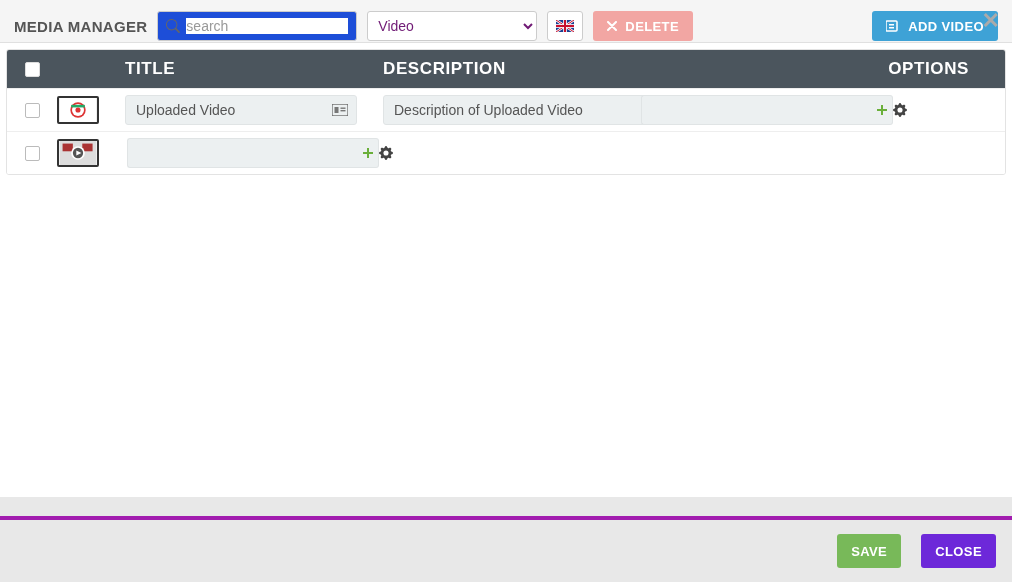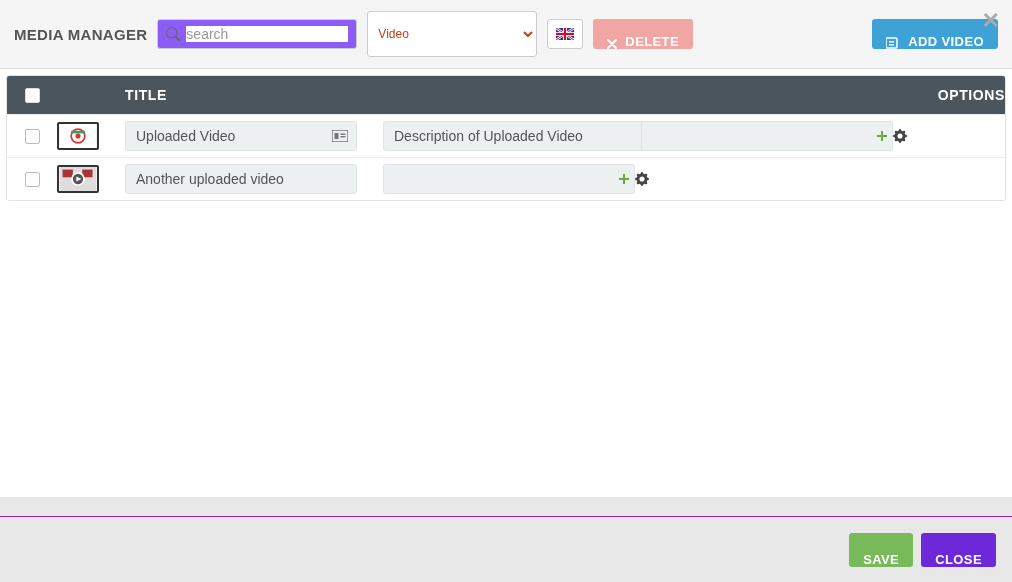--- a/index.html
+++ b/index.html
@@ -17,62 +17,62 @@
       top: 0; left: 0; right: 0;
       background: #fff;
       min-height: 497px;
       display: flex;
       flex-direction: column;
     }
     .header {
       display: flex;
       align-items: center;
       gap: 10px;
-      padding: 11px 14px 11px 14px;
+      padding: 11px 14px 1px 14px;
       background: #f5f5f5;
       position: relative;
       border-bottom: 1px solid #e0e0e0;
     }
     .header-title {
       font-weight: 700;
       font-size: 15px;
       color: #555;
       letter-spacing: 0.3px;
     }
     .search-wrap {
       display: flex;
       align-items: center;
-      background: #8b5cf6;
+      background: #1d4ed8;
       border: 1px solid #ccc;
       border-radius: 3px;
       height: 30px;
       width: 200px;
       padding: 0 8px;
     }
     .search-wrap .icon { color:#666; margin-right:6px; }
     .search-wrap input {
       border: none; outline: none; font-size: 14px; width: 100%;
       color:#333;
     }
     .search-wrap input::placeholder { color:#999; }
     .type-select {
-      height: 46px; width: 170px; border:1px solid #ccc; border-radius:3px;
-      background:#fff; font-size:12px; padding:0 6px; color:#c2410c;
+      height: 30px; width: 170px; border:1px solid #ccc; border-radius:3px;
+      background:#fff; font-size:14px; padding:0 6px; color:#701a75;
     }
     .flag-box {
       height:30px; width:36px; border:1px solid #ccc; border-radius:3px;
       background:#fff; display:flex; align-items:center; justify-content:center;
     }
     .flag {
       width:18px; height:12px;
     }
     .btn {
       height: 30px; border:none; border-radius:3px; padding:0 14px;
       font-size:13px; font-weight:700; letter-spacing:0.4px;
-      display:inline-flex; align-items:flex-end; gap:8px; cursor:pointer;
+      display:inline-flex; align-items:center; gap:8px; cursor:pointer;
       color:#fff;
     }
     .btn-delete { background:#f2a6a3; }
     .btn-add { background:#3ea2d6; }
     .spacer { flex:1; }
     .close-x {
       position:absolute; top:8px; right:12px; color:#aaa; font-size:22px;
       cursor:pointer; font-weight:700;
     }
     .content {
@@ -81,28 +81,28 @@
     }
     .table-wrap {
       border:1px solid #e3e3e3;
       border-radius:3px;
       overflow:hidden;
     }
     .thead {
       background:#4b555d; color:#fff;
       display:flex; align-items:center;
       height:38px;
-      font-size:14px; font-weight:700; letter-spacing:0.6px;
+      font-size:17px; font-weight:700; letter-spacing:0.6px;
     }
     .col-check { width:50px; display:flex; justify-content:center; }
     .col-thumb { width:60px; }
     .col-title { width:256px; padding-left:8px; }
     .col-desc { width:258px; padding-left:10px; }
     .col-cat { width:262px; padding-left:10px; }
-    .col-opt { flex:1; text-align:right; }
+    .col-opt { flex:1; text-align:right; padding-right:36px; }
     .row {
       display:flex; align-items:center; height:43px;
       border-top:1px solid #eee;
       background:#fff;
     }
     .checkbox {
       width:15px; height:15px; border:1.5px solid #bbb; border-radius:2px; background:#fff;
       display:inline-block; cursor:pointer;
     }
     .thead .checkbox { border-color:#ddd; }
@@ -129,23 +129,23 @@
       border-left:none; border-radius:0 3px 3px 0;
       display:flex; align-items:center; justify-content:center; cursor:pointer;
       color:#6aaf3a;
     }
     .field-cat { border-radius:3px 0 0 3px; border-right:none; }
     .gear { color:#444; cursor:pointer; width:100%; text-align:center; padding-right:0; }
     .col-opt-row { flex:1; display:flex; justify-content:center; padding-right:22px; }
     .footer {
       position:absolute; left:0; right:0; bottom:0;
       height:66px; background:#e8e8e8;
-      border-top:1px solid #a21caf;
+      border-top:4px solid #a21caf;
       display:flex; align-items:center; justify-content:flex-end;
-      gap:8px; padding:0 16px;
+      gap:20px; padding:0 16px;
     }
     .btn-save { background:#78b959; height:34px; }
     .btn-close { background:#6d28d9; height:34px; }
     svg { display:block; }
   </style>
 </head>
 <body>
 
 <div class="modal">
   <div class="header">
@@ -204,20 +204,21 @@
   </div>
 
   <div class="content">
     <div class="table-wrap">
       <div class="thead">
         <div class="col-check">
           <span class="checkbox"></span>
         </div>
         <div class="col-thumb"></div>
         <div class="col-title">TITLE</div>
+        <div class="col-desc">DESCRIPTION</div>
         <div class="col-opt">OPTIONS</div>
       </div>
 
       <div class="row">
         <div class="col-check">
           <span class="checkbox"></span>
         </div>
         <div class="col-thumb">
           <span>
             <svg class="thumb" viewBox="0 0 42 28">
@@ -282,25 +283,20 @@
             <svg class="thumb" viewBox="0 0 42 28">
               <rect width="42" height="28" fill="#ddd"></rect>
               <rect x="3" y="3" width="12" height="9" fill="#a33"></rect>
               <rect x="26" y="3" width="12" height="9" fill="#a33"></rect>
               <circle cx="21" cy="14" r="8" fill="#fff"></circle>
               <circle cx="21" cy="14" r="6" fill="#555"></circle>
               <polygon points="19,11 19,17 25,14" fill="#fff"></polygon>
             </svg>
           </span>
         </div>
-        <div class="col-title">
-          <div class="field field-title">
-            <span>Another uploaded video</span>
-          </div>
-        </div>
         <div class="col-cat">
           <div class="cat-wrap">
             <div class="field field-cat">
               <span></span>
             </div>
             <div class="plus-btn">
               <span>
                 <svg width="12" height="12" viewBox="0 0 12 12" fill="currentColor">
                     <rect x="5" y="1" width="2" height="10"></rect>
                     <rect x="1" y="5" width="10" height="2"></rect>

